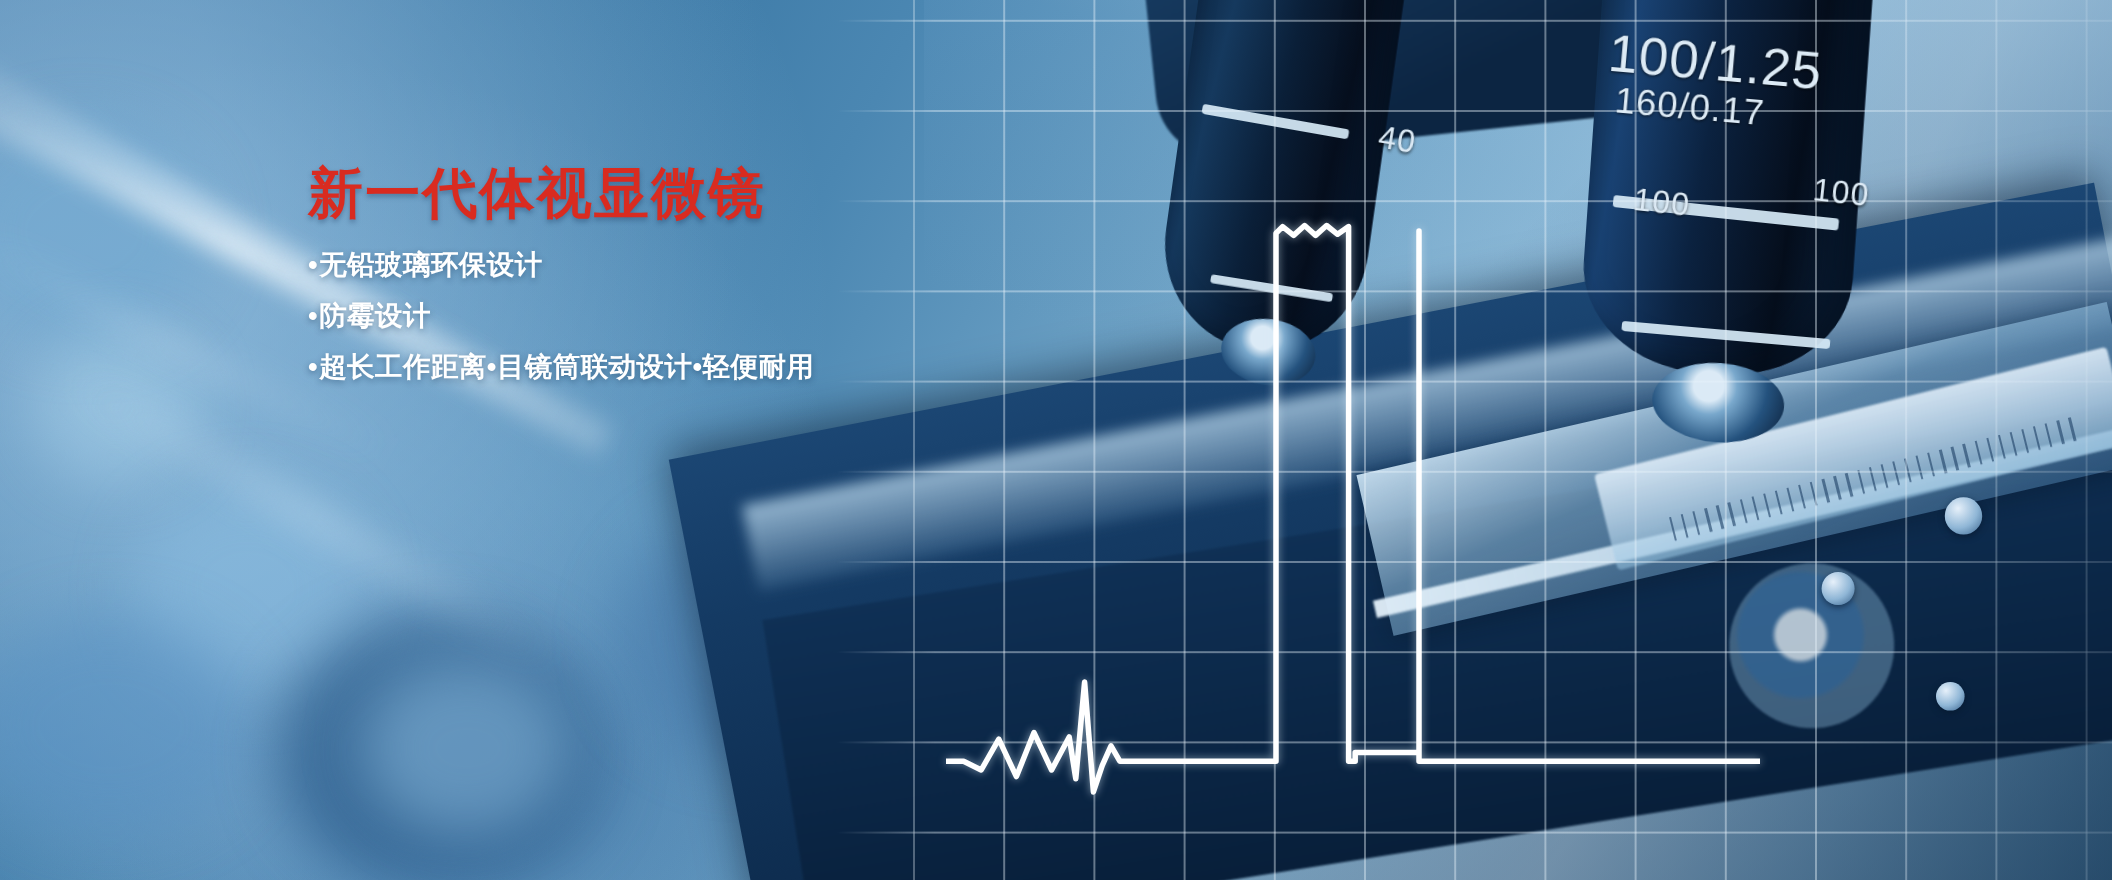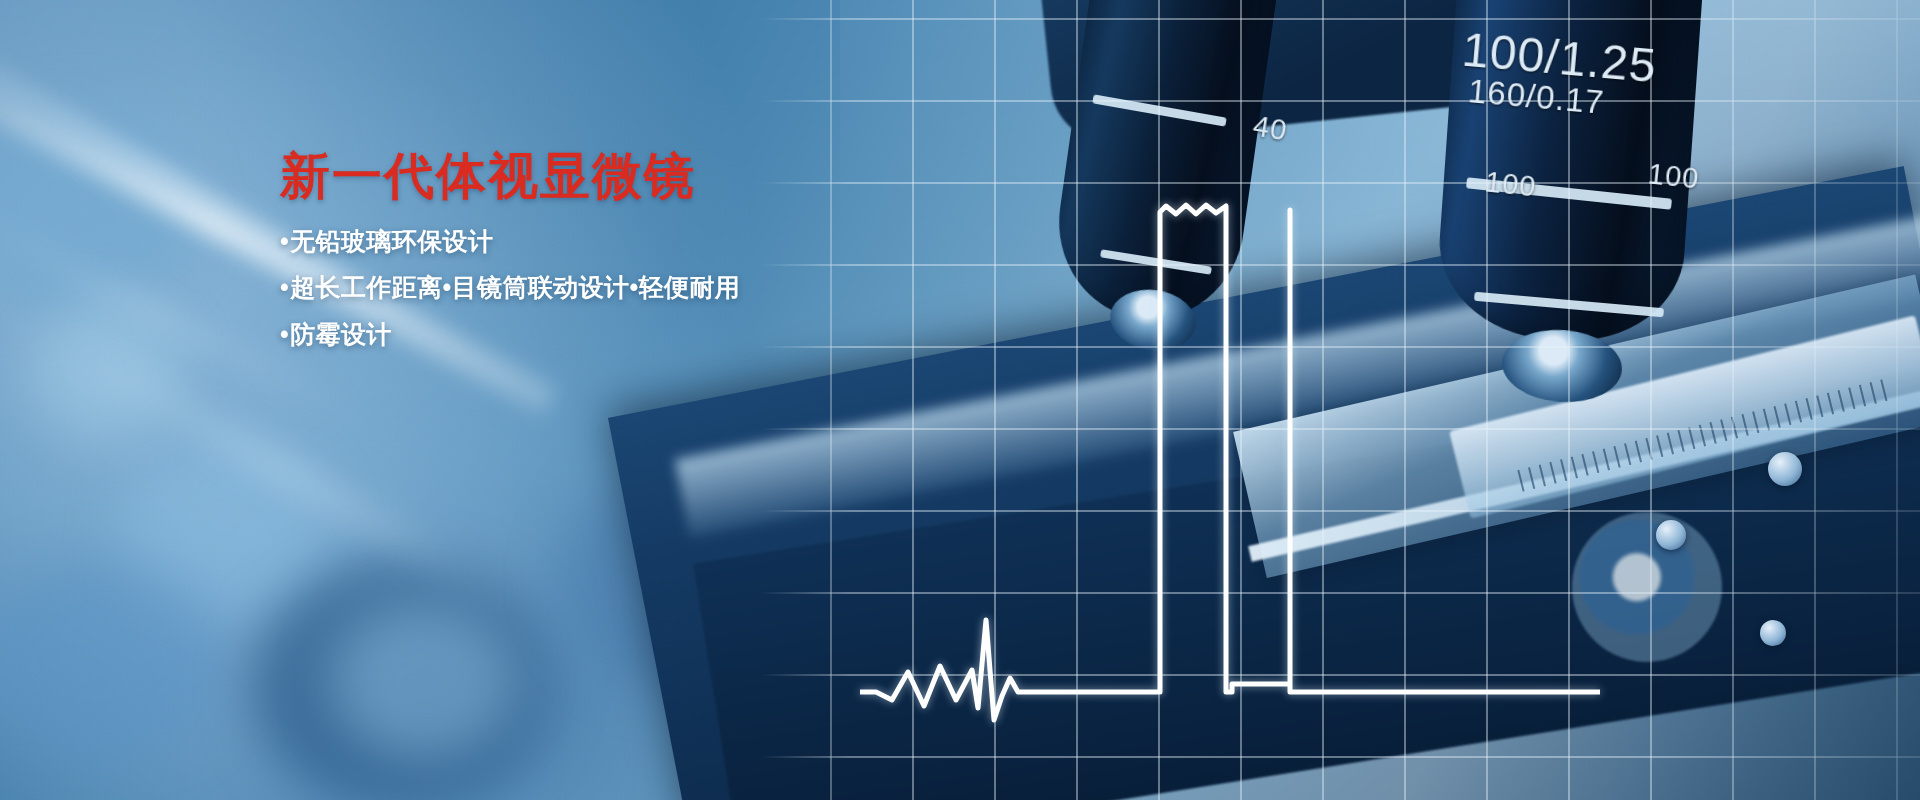--- a/index.html
+++ b/index.html
@@ -246,18 +246,18 @@
   <div class="grid-overlay"></div>
 
   <svg class="wave" viewBox="0 0 740 560">
     <polyline fill="none" stroke="#ffffff" stroke-width="5" stroke-linejoin="round" stroke-linecap="round" points="0,492 16,492 32,500 48,472 64,506 80,466 96,500 112,470 118,508 126,420 134,520 142,496 150,478 158,492 300,492 300,12 306,6 316,14 326,5 336,14 346,5 356,13 366,6 366,492 372,492 372,484 430,484 430,10 430,492 740,492"></polyline>
   </svg>
 
   <div class="copy">
     <h1 class="headline">新一代体视显微镜</h1>
     <ul class="feature-list">
       <li><span class="dot">•</span><span>无铅玻璃环保设计</span></li>
+      <li><span class="dot">•</span><span>防霉设计</span></li>
       <li><span class="dot">•</span><span>超长工作距离•目镜筒联动设计•轻便耐用</span></li>
-      <li><span class="dot">•</span><span>防霉设计</span></li>
     </ul>
   </div>
 
 </div>
 
 </body></html>

